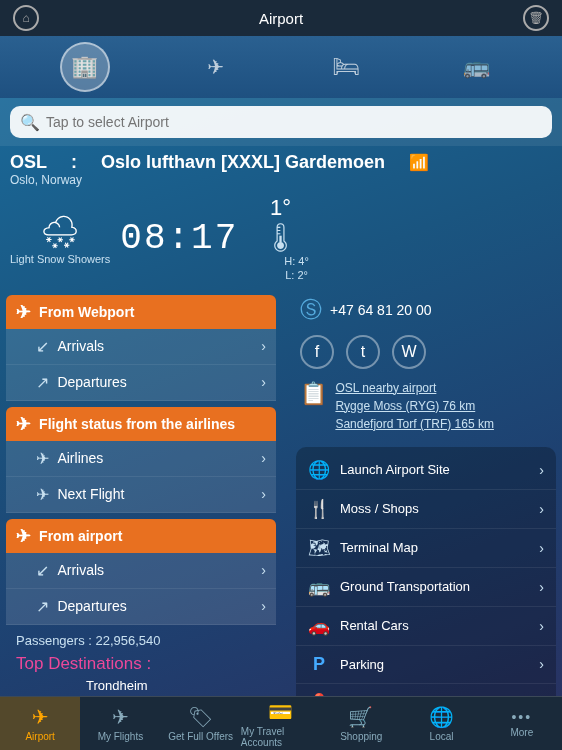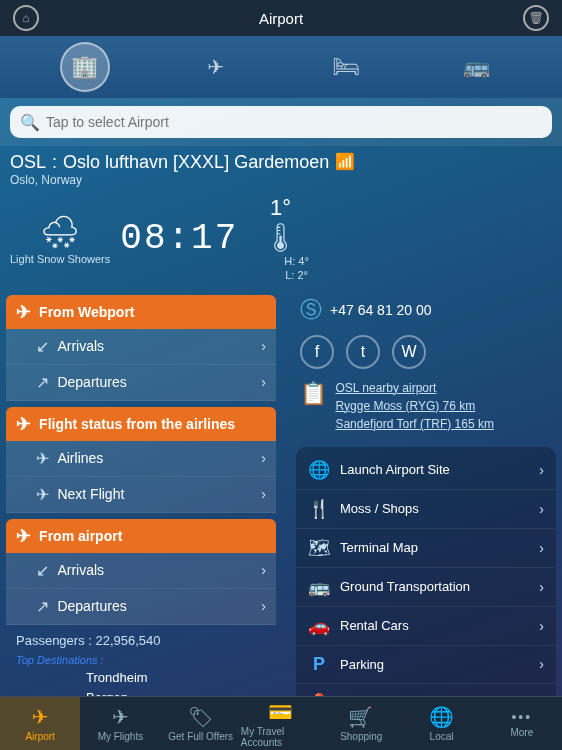--- a/index.html
+++ b/index.html
@@ -100,24 +100,25 @@
       outline: none;
       flex: 1;
     }
 
     
     .airport-header {
       padding: 6px 10px 4px 10px;
     }
     .airport-name {
       font-size: 18px;
-      font-weight: 400;
+      font-weight: 700;
       color: white;
       display: flex;
-      gap: 6px;
+      align-items: center;
+      gap: 24px;
     }
     .wifi-icon {
       font-size: 16px;
       color: #5ad;
     }
     .airport-city {
       font-size: 12px;
       color: #c8e0f0;
     }
 
@@ -186,23 +187,22 @@
     .chevron { font-size: 14px; color: #c8e0f0; }
 
     
     .passengers-row {
       padding: 8px 10px 4px 10px;
       font-size: 13px;
       color: #c8e0f0;
     }
     .destinations-label {
       padding: 2px 10px;
-      font-size: 11px;
-      color: #3b82f6;
-      font-style: italic;
+      font-size: 17px;
+      color: #ec4899;
     }
     .destinations-list {
       padding: 0 10px 0 80px;
       font-size: 13px;
       color: white;
       line-height: 1.55;
     }
 
     
     .right-col {

